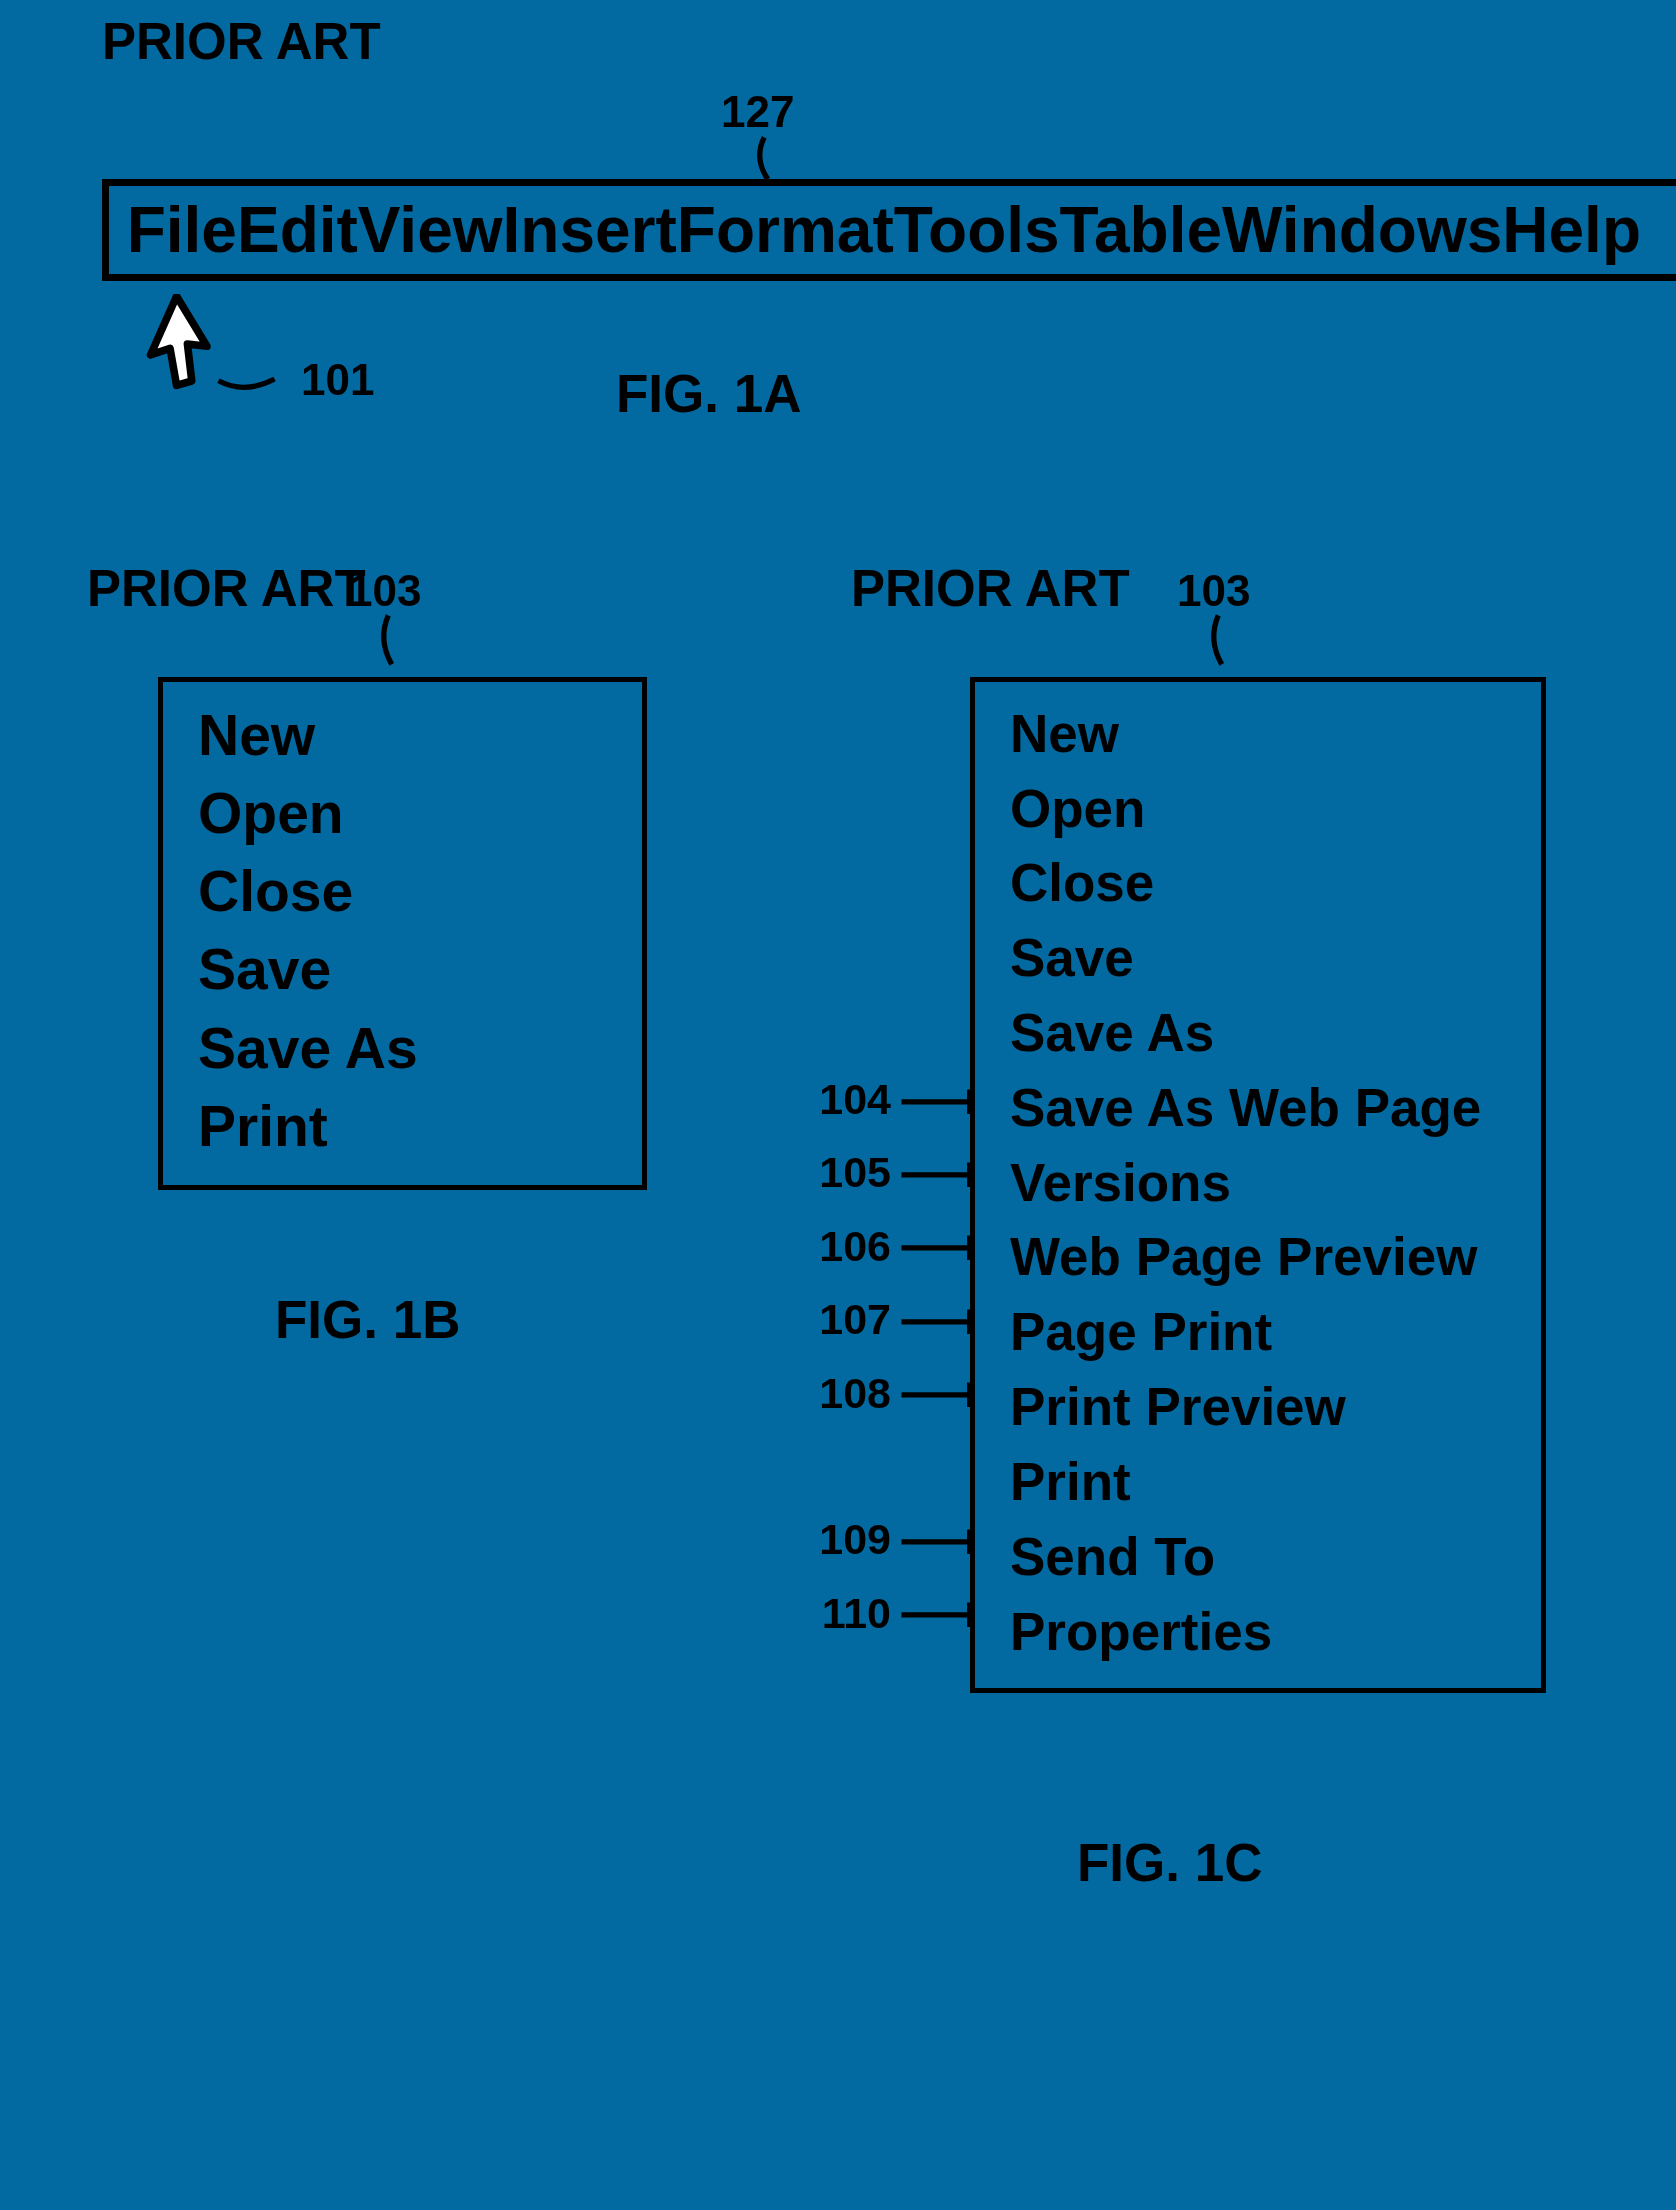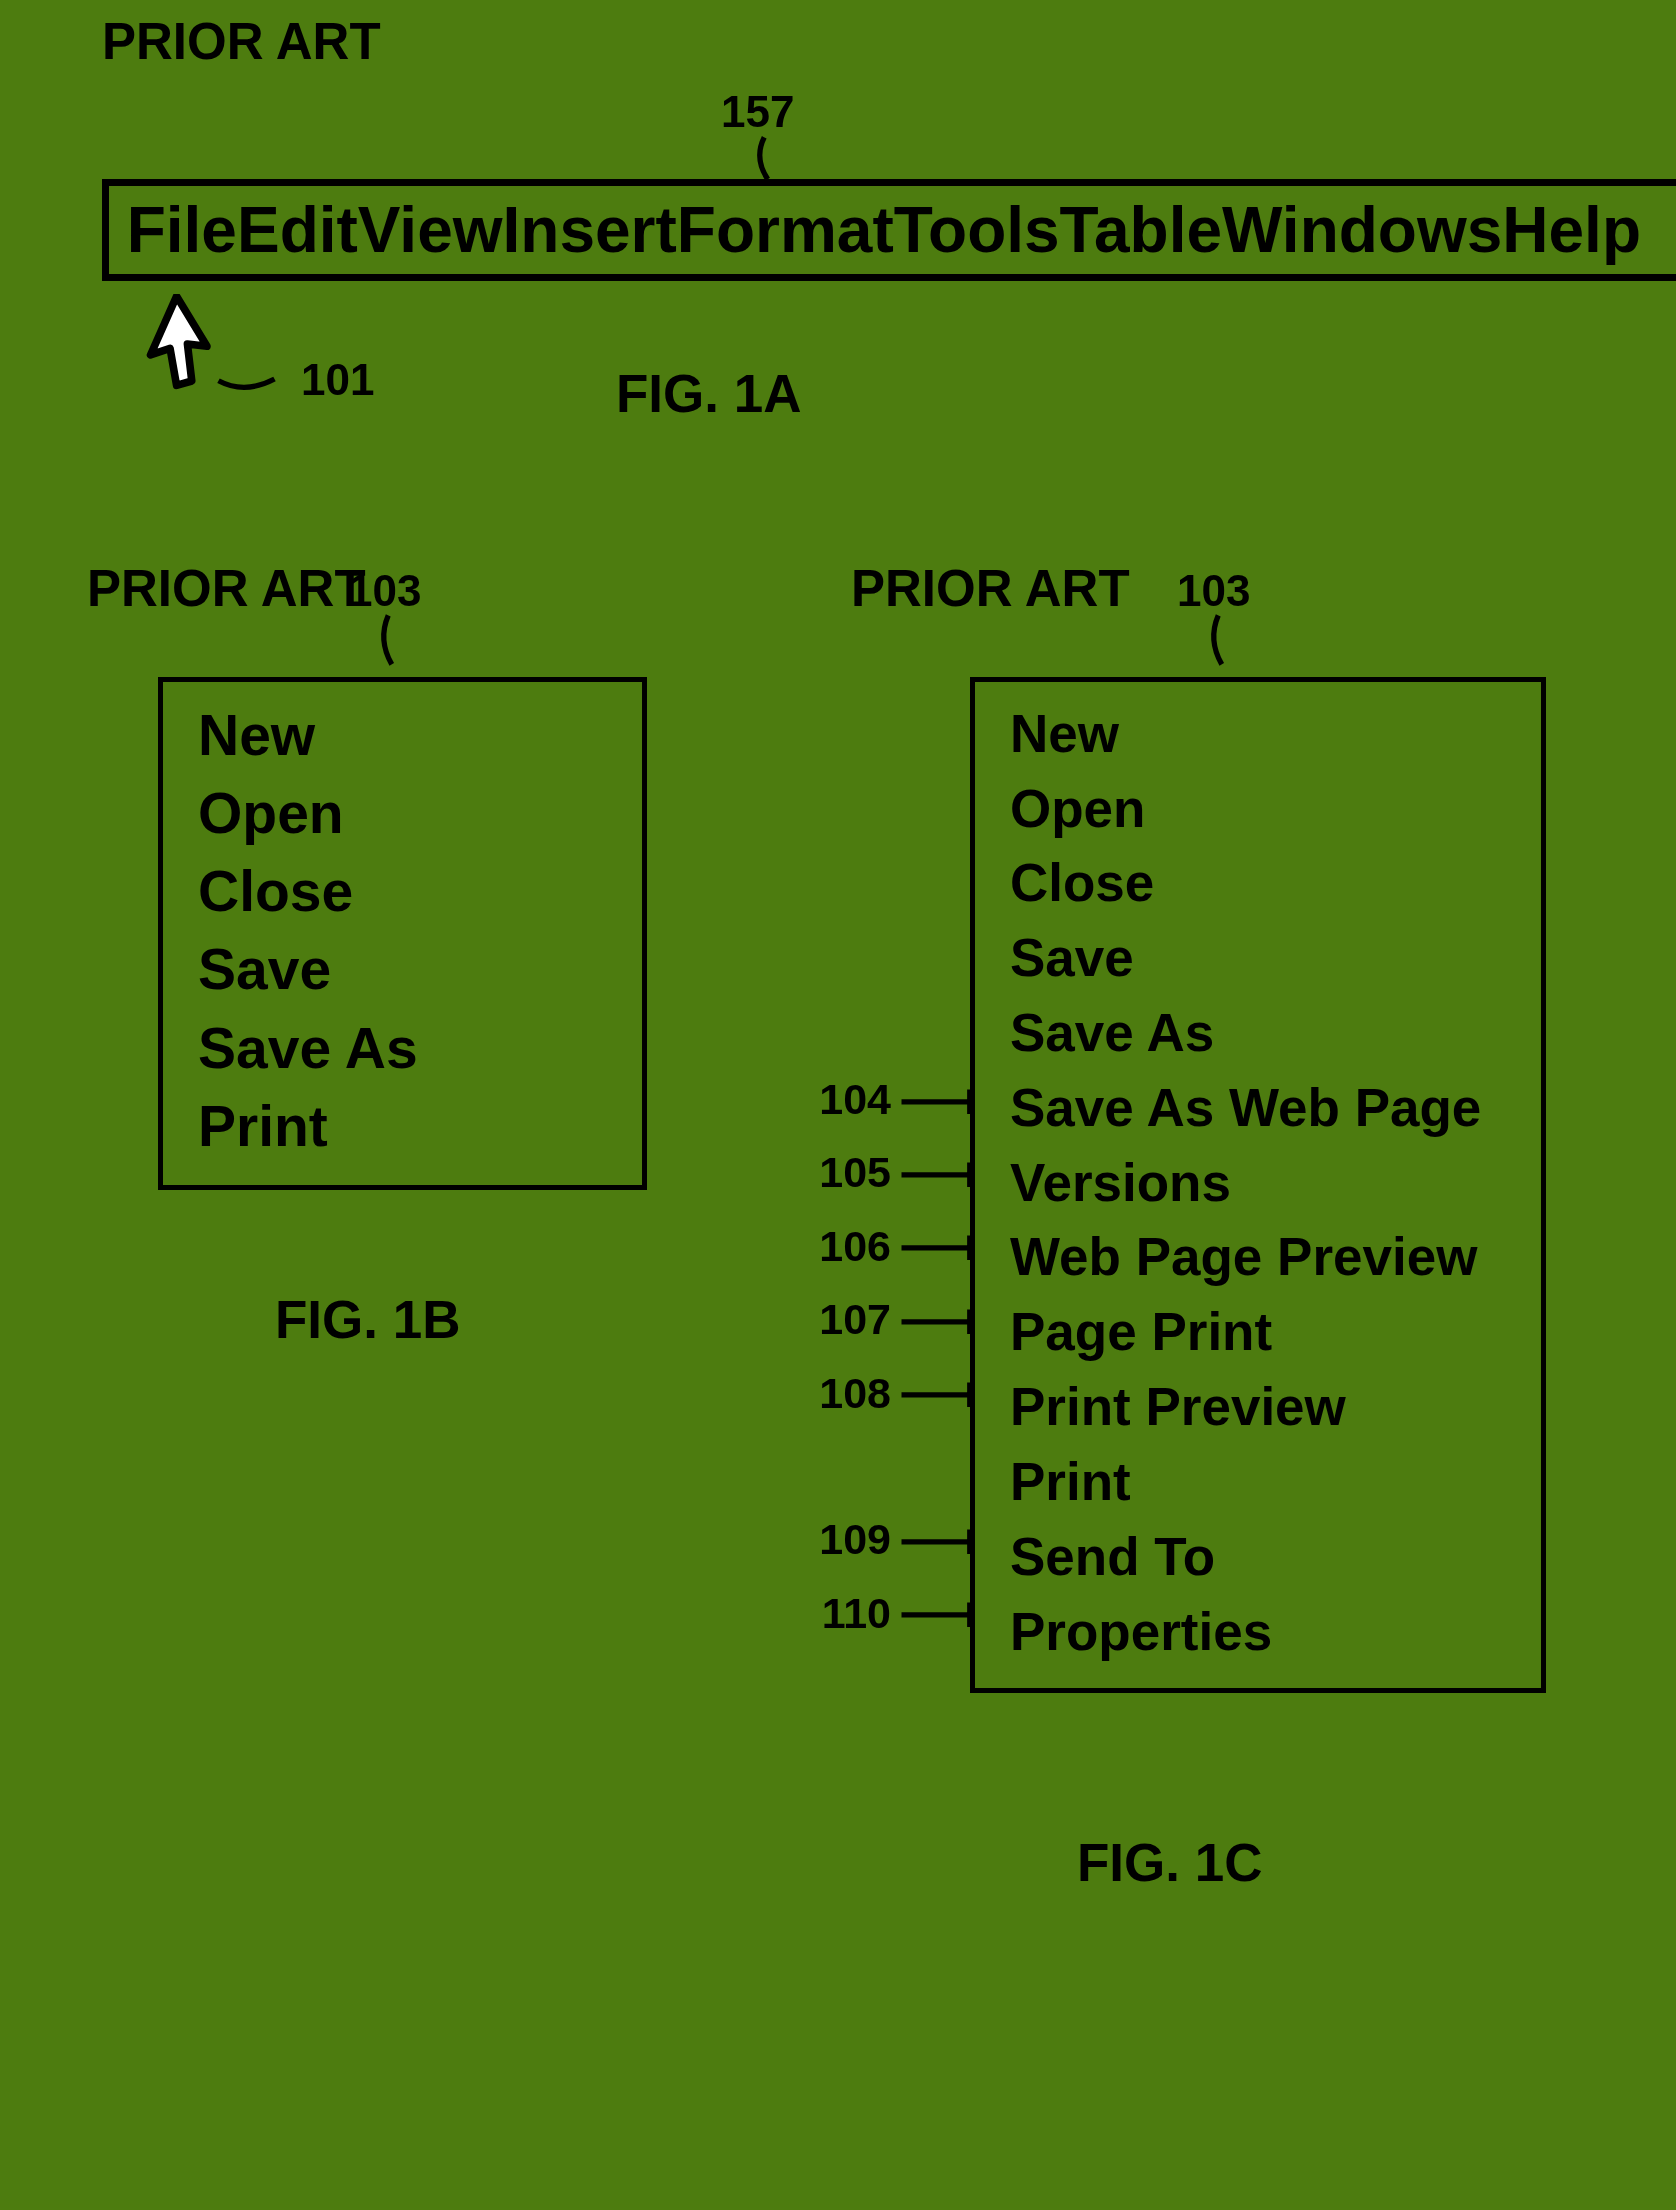--- a/index.html
+++ b/index.html
@@ -6,21 +6,21 @@
     margin: 0;
     padding: 0;
     background: #ffffff;
     font-family: "Comic Sans MS", "Comic Sans", cursive, sans-serif;
     color: #000000;
   }
   .page {
     position: relative;
     width: 1677px;
     height: 2210px;
-    background: #4d7c0f;
+    background: #0369a1;
   }
   .heavy {
     font-weight: 900;
   }
   .label-prior-art {
     position: absolute;
     font-size: 51px;
   }
   .ref-num {
     position: absolute;
@@ -79,21 +79,21 @@
     text-align: right;
   }
 </style>
 </head>
 <body>
 
 <div class="page">
 
   <div class="label-prior-art heavy" style="left:102px; top:11.5px;">PRIOR ART</div>
 
-  <div class="ref-num heavy" style="left:721px; top:87px;">157</div>
+  <div class="ref-num heavy" style="left:721px; top:87px;">127</div>
   <svg class="leader" style="left:752px; top:137px;" width="35" height="53" viewBox="0 0 40 60">
     <path d="M14 0 Q 2 24 18 48" stroke="#000" stroke-width="6" fill="none"></path>
   </svg>
 
   <div class="menubar" style="left:102px; top:179px; right:0; border-right:none;">
     <span class="menubar-item heavy">File</span>
     <span class="menubar-item heavy">Edit</span>
     <span class="menubar-item heavy">View</span>
     <span class="menubar-item heavy">Insert</span>
     <span class="menubar-item heavy">Format</span>

